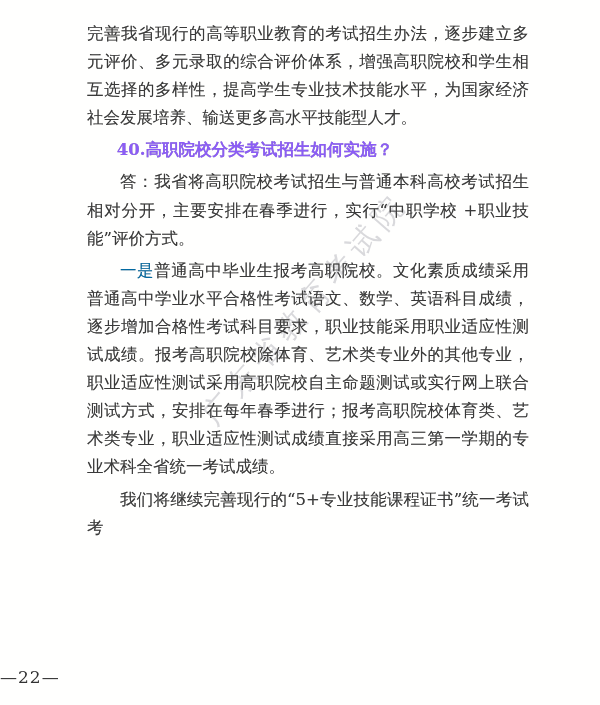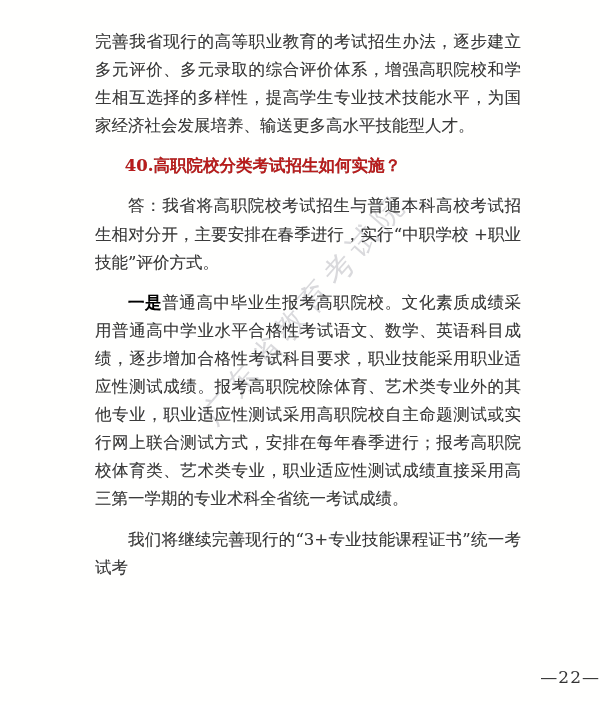--- a/index.html
+++ b/index.html
@@ -17,45 +17,45 @@
   }
   .content {
     position: absolute;
     left: 83px; top: 16px;
     width: 450px;
     font-size: 16.5px;
     line-height: 28.1px;
     text-align: justify;
     text-shadow: 0 0 0.4px rgba(70,70,70,0.45);
   }
-  .content p { margin: 12px; padding: 0; }
+  .content p { margin: 4px; padding: 0; }
   .indent { text-indent: 2em; }
   .heading {
     font-weight: bold;
     text-indent: 1.8em;
-    color: #b91c1c;
+    color: #8b5cf6;
   }
-  .lead-bold { font-weight: bold; color: #000000; }
+  .lead-bold { font-weight: normal; color: #0369a1; }
   .watermark {
     position: absolute;
     left: 208px; top: 400px;
     transform: rotate(-49deg);
     transform-origin: 0 50%;
     white-space: nowrap;
     font-size: 30px;
     letter-spacing: 7px;
     color: rgba(128, 130, 142, 0.30);
     pointer-events: none;
     font-family: "DejaVu Serif", "Liberation Serif", serif;
   }
   .footer {
     position: absolute;
     top: 667px; left: 0;
     width: 100%;
-    text-align: right;
+    text-align: left;
     font-size: 17px;
     letter-spacing: 1px;
     color: #333333;
   }
 </style>
 </head>
 <body>
 
 <div class="page">
 
@@ -65,19 +65,19 @@
 
     <p class="body">完善我省现行的高等职业教育的考试招生办法，逐步建立多元评价、多元录取的综合评价体系，增强高职院校和学生相互选择的多样性，提高学生专业技术技能水平，为国家经济社会发展培养、输送更多高水平技能型人才。</p>
 
     <p class="heading">40.高职院校分类考试招生如何实施？</p>
 
     <p class="body indent">答：我省将高职院校考试招生与普通本科高校考试招生相对分开，主要安排在春季进行，实行“中职学校 +职业技能”评价方式。</p>
 
     <p class="body indent"><span class="lead-bold">一是</span><span>普通高中毕业生报考高职院校。文化素质成绩采用普通高中学业水平合格性考试语文、数学、英语科目成绩，逐步增加合格性考试科目要求，职业技能采用职业适应性测试成绩。报考高职院校除体育、艺术类专业外的其他专业，职业适应性测试采用高职院校自主命题测试或实行网上联合测试方式，安排在每年春季进行；报考高职院校体育类、艺术类专业，职业适应性测试成绩直接采用高三第一学期的专业术科全省统一考试成绩。</span></p>
 
 
-    <p class="body indent">我们将继续完善现行的“3+专业技能课程证书”统一考试考</p>
+    <p class="body indent">我们将继续完善现行的“5+专业技能课程证书”统一考试考</p>
 
   </div>
 
   <div class="footer">—22—</div>
 
 </div>
 
 </body></html>

